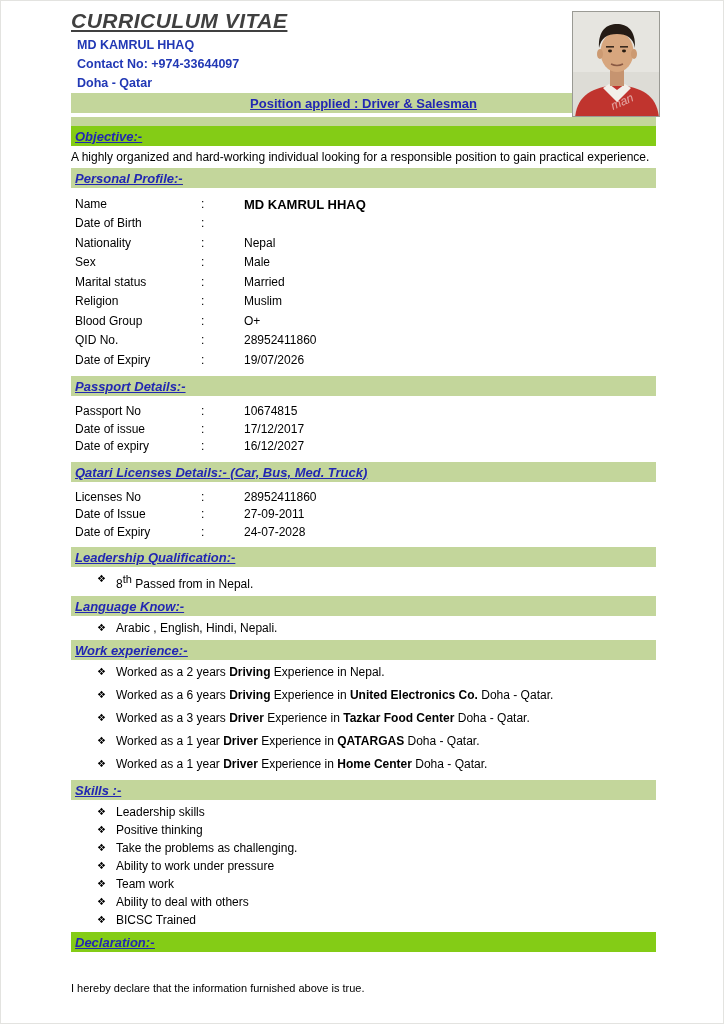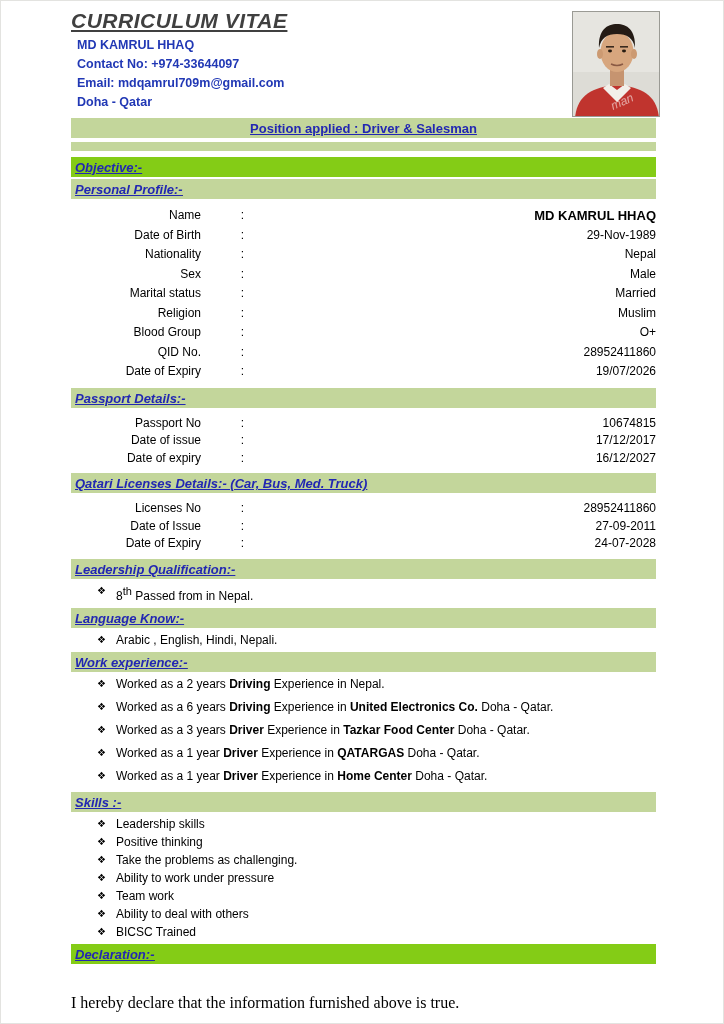--- a/index.html
+++ b/index.html
@@ -51,46 +51,46 @@
     font-size: 13px;
     font-weight: bold;
     font-style: italic;
     text-decoration: underline;
     color: #2227b2;
   }
   .bar-heading.upright { font-style: normal; }
 
   .mt2 { margin-top: 2px; text-decoration: underline; }
   .mt4 { margin-top: 4px; }
-  .mt6 { margin-top: 6px; }
+  .mt6 { margin-top: 0; }
 
   .body-text {
     margin: 4px 0 3px 0;
     font-size: 12px;
     line-height: 14.5px;
     text-align: justify;
   }
 
   .detail-rows { margin: 7px 0 6px 0; }
-  .detail-row { display: flex; font-size: 12px; line-height: 19.5px; text-align: right; }
+  .detail-row { display: flex; font-size: 12px; line-height: 19.5px; }
   .detail-rows.tight .detail-row { line-height: 17.5px; }
   .dl { width: 130px; padding-left: 4px; }
   .dc { width: 43px; }
   .dv { flex: 1; }
   .dv.bold-val { font-weight: bold; font-size: 13px; }
 
   .bullet-list { margin: 5px 0 5px 0; }
   .bullet-item { display: flex; font-size: 12px; line-height: 14px; margin-bottom: 3px; padding-left: 26px; }
   .bullet { width: 19px; flex: 0 0 19px; font-size: 10px; }
   .bullet-text { flex: 1; }
   .bullet-list.work .bullet-item { margin-bottom: 9px; }
   .bullet-list.skills .bullet-item { margin-bottom: 4px; }
   sup { font-size: 11px; }
 
-  .declaration-text { margin: 30px 0 14px 0; font-size: 16px; font-family: Liberation Serif, serif; }
+  .declaration-text { margin: 30px 0 14px 0; font-size: 11px; }
 </style>
 </head>
 <body>
 
 <div class="page">
 
   <div class="photo">
     <svg width="88" height="106" viewBox="0 0 88 106">
       <rect width="88" height="106" fill="#dddcd6"></rect>
       <rect width="88" height="60" fill="#e6e5e0"></rect>
@@ -117,46 +117,45 @@
     </svg>
   </div>
 
   <div class="content">
 
     <h1 class="title">CURRICULUM VITAE</h1>
 
     <div class="contact">
       <div>MD KAMRUL HHAQ</div>
       <div>Contact No: +974-33644097</div>
-      <div>Email: mdqamrul709m@gmail.com</div>
       <div>Doha - Qatar</div>
     </div>
 
     <div class="bar green center mt6">
       <span class="bar-heading upright">Position applied : Driver &amp; Salesman</span>
     </div>
     <div class="bar green thin mt4"></div>
 
     <div class="bar gray mt6">
       <span class="bar-heading">Objective:-</span>
     </div>
+    <p class="body-text">A highly organized and hard-working individual looking for a responsible position to gain practical experience.</p>
 
     <div class="bar green mt2">
       <span class="bar-heading">Personal Profile:-</span>
     </div>
     <div class="detail-rows">
         <div class="detail-row">
           <span class="dl">Name</span>
           <span class="dc">:</span>
           <span class="dv bold-val">MD KAMRUL HHAQ</span>
         </div>
         <div class="detail-row">
           <span class="dl">Date of Birth</span>
           <span class="dc">:</span>
-          <span class="dv">29-Nov-1989</span>
         </div>
         <div class="detail-row">
           <span class="dl">Nationality</span>
           <span class="dc">:</span>
           <span class="dv">Nepal</span>
         </div>
         <div class="detail-row">
           <span class="dl">Sex</span>
           <span class="dc">:</span>
           <span class="dv">Male</span>

